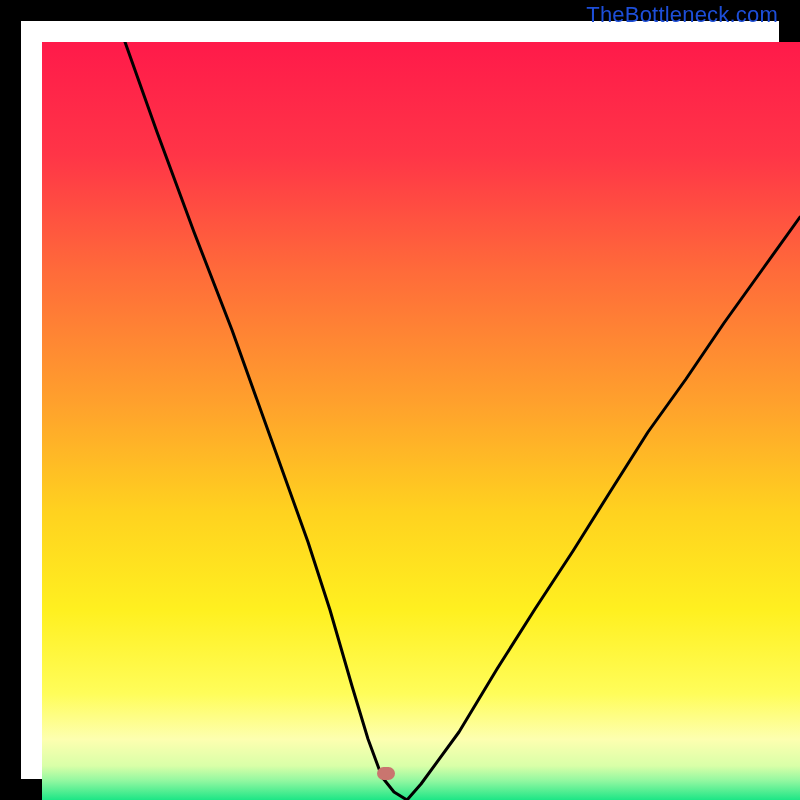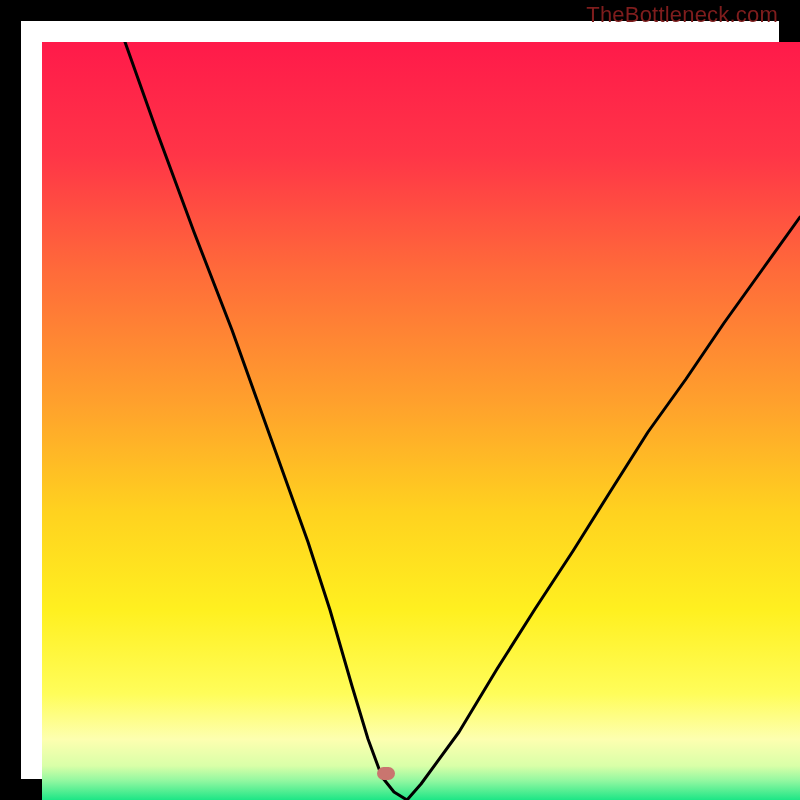--- a/index.html
+++ b/index.html
@@ -25,21 +25,21 @@
     position: absolute;
     left: 21px;
     right: 21px;
     top: 21px;
     bottom: 21px;
   }
   .watermark {
     position: absolute;
     top: 2px;
     right: 22px;
-    color: #7f1d1d;
+    color: #1d4ed8;
     font-size: 22px;
     font-weight: 500;
     letter-spacing: 0.2px;
     z-index: 5;
   }
   .minimum-dot {
     position: absolute;
     width: 18px;
     height: 13px;
     border-radius: 7px;

